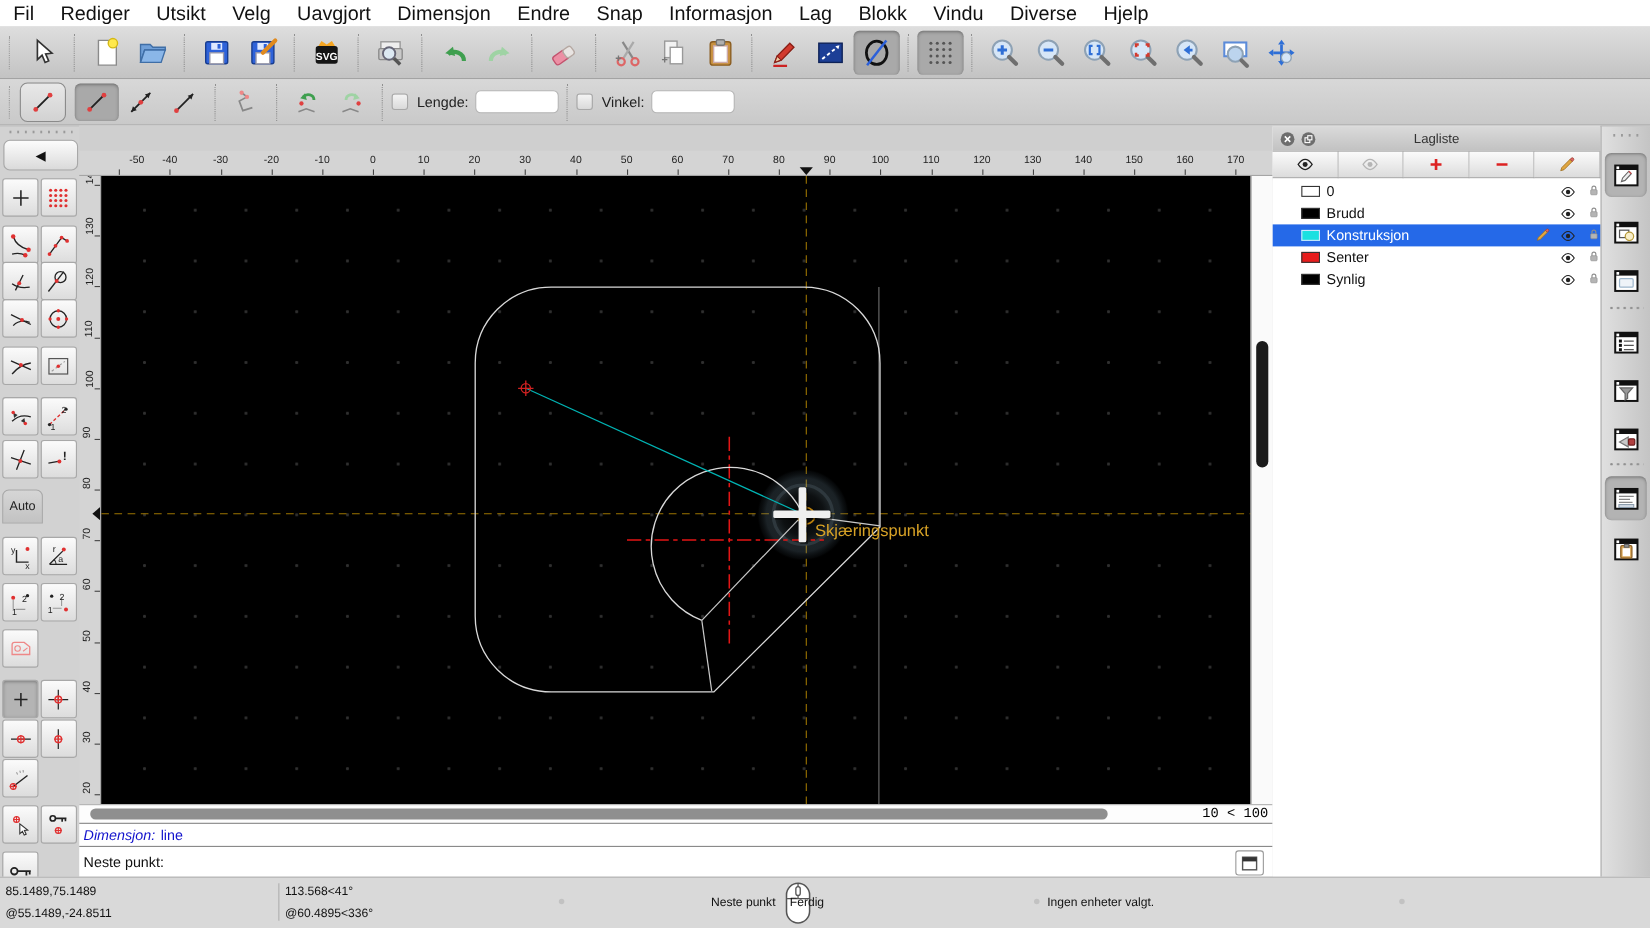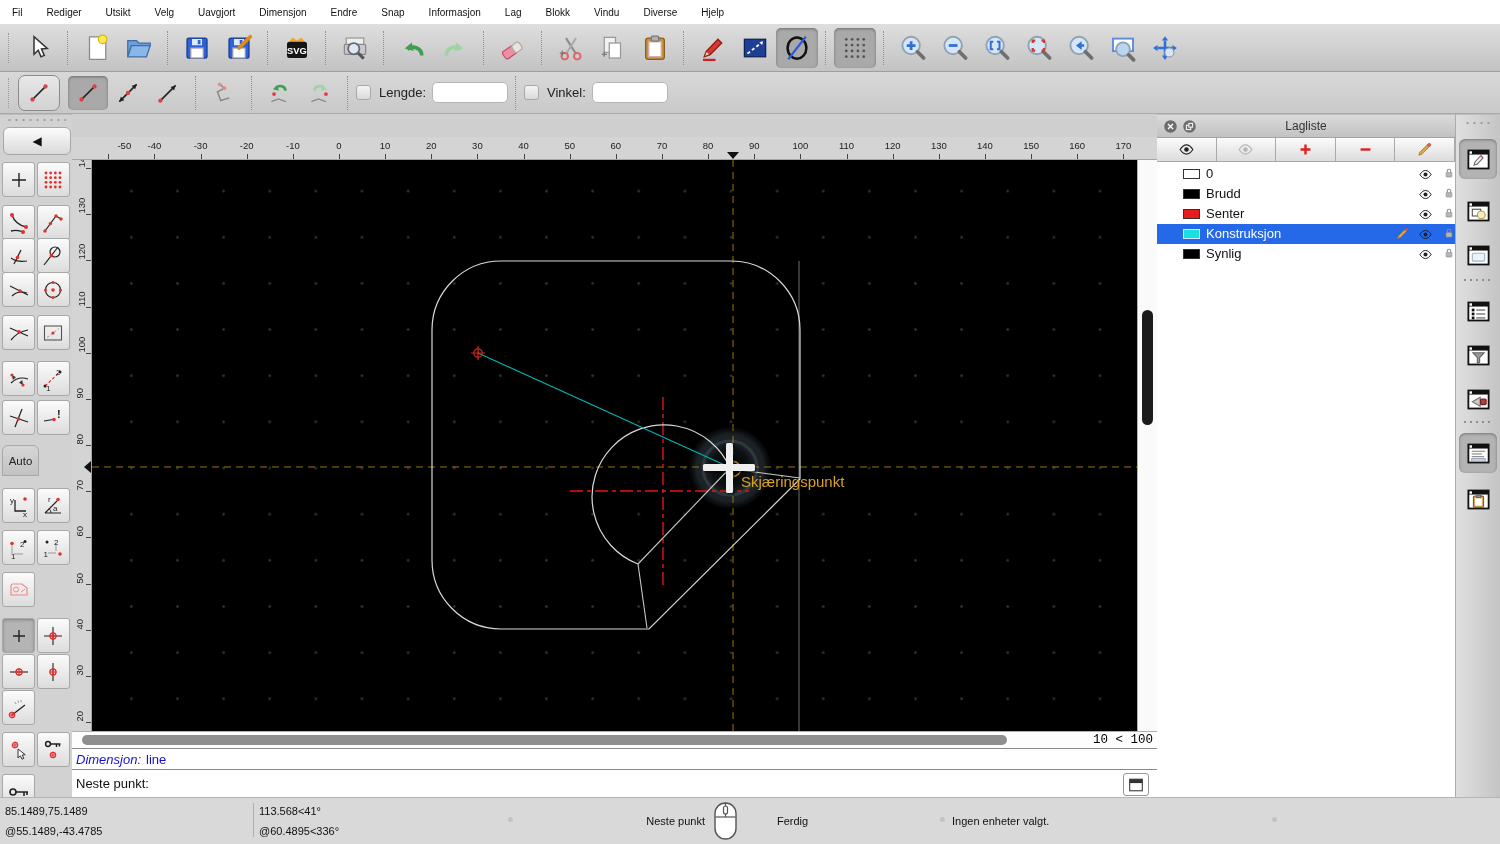--- a/index.html
+++ b/index.html
@@ -1,21 +1,21 @@
 <!DOCTYPE html>
 <html><head>
 <meta charset="utf-8">
 <style>
   html,body{margin:0;padding:0;background:#888;}
   #app{position:relative;width:1500px;height:844px;background:#d9d9d9;overflow:hidden;
        font-family:"Liberation Sans",sans-serif;-webkit-font-smoothing:antialiased;}
   
   #menubar{position:absolute;left:0;top:0;width:1500px;height:24px;background:#ffffff;
            display:flex;align-items:center;padding-left:12px;box-sizing:border-box;gap:24px;
-           font-size:10px;color:#111;}
+           font-size:18px;color:#111;}
   .menu-item{white-space:nowrap;cursor:default;}
   
   #toolbar-main{position:absolute;left:0;top:24px;width:1500px;height:48px;
     background:linear-gradient(#dedede,#c3c3c3);border-bottom:1px solid #9e9e9e;box-sizing:border-box;
     display:flex;align-items:center;padding-left:6px;}
   #toolbar-line{position:absolute;left:0;top:72px;width:1500px;height:42px;
     background:linear-gradient(#d8d8d8,#c9c9c9);border-bottom:1px solid #aaa;box-sizing:border-box;
     display:flex;align-items:center;padding-left:6px;font-size:13px;color:#222;}
   .tb-btn{width:42px;height:40px;display:flex;align-items:center;justify-content:center;border-radius:5px;flex:0 0 auto;}
   .tb-btn.sm{width:40px;height:34px;}
@@ -840,45 +840,45 @@
                 <circle cx="12" cy="12" r="3.2" fill="#222"></circle>
               </svg>
             </div>
             <div class="layer-lock">
               <svg width="14" height="14" viewBox="0 0 24 24">
                 <rect x="7" y="11" width="10" height="8" rx="1.5" fill="#b5b5b5" stroke="#8d8d8d"></rect>
                 <path d="M9 11V8.5a3 3 0 0 1 6 0V11" fill="none" stroke="#8d8d8d" stroke-width="1.8"></path>
               </svg>
             </div>
           </div>
-          <div class="layer-row">
-            <div class="layer-swatch" style="background: rgb(232, 28, 28);"></div>
-            <div class="layer-name">Senter</div>
+          <div class="layer-row selected">
+            <div class="layer-swatch" style="background: rgb(26, 224, 224); border-color: rgb(207, 230, 255);"></div>
+            <div class="layer-name">Konstruksjon</div>
+            <div class="layer-pencil">
+              <svg width="15" height="15" viewBox="0 0 24 24">
+                <path d="M4 20l1.4-4L16 5.4l2.8 2.8L8.2 18.8z" fill="#e0a640" stroke="#9a6a1a"></path>
+                <path d="M16 5.4l2.8 2.8 1.4-1.4a1.98 1.98 0 0 0-2.8-2.8z" fill="#d66" stroke="#9a3a2a"></path>
+              </svg>
+            </div>
             <div class="layer-eye">
               <svg width="15" height="15" viewBox="0 0 24 24">
                 <path d="M3 12c3-4.5 6-6.5 9-6.5s6 2 9 6.5c-3 4.5-6 6.5-9 6.5s-6-2-9-6.5z" fill="none" stroke="#222" stroke-width="1.6"></path>
                 <circle cx="12" cy="12" r="3.2" fill="#222"></circle>
               </svg>
             </div>
             <div class="layer-lock">
               <svg width="14" height="14" viewBox="0 0 24 24">
                 <rect x="7" y="11" width="10" height="8" rx="1.5" fill="#b5b5b5" stroke="#8d8d8d"></rect>
                 <path d="M9 11V8.5a3 3 0 0 1 6 0V11" fill="none" stroke="#8d8d8d" stroke-width="1.8"></path>
               </svg>
             </div>
           </div>
-          <div class="layer-row selected">
-            <div class="layer-swatch" style="background: rgb(26, 224, 224); border-color: rgb(207, 230, 255);"></div>
-            <div class="layer-name">Konstruksjon</div>
-            <div class="layer-pencil">
-              <svg width="15" height="15" viewBox="0 0 24 24">
-                <path d="M4 20l1.4-4L16 5.4l2.8 2.8L8.2 18.8z" fill="#e0a640" stroke="#9a6a1a"></path>
-                <path d="M16 5.4l2.8 2.8 1.4-1.4a1.98 1.98 0 0 0-2.8-2.8z" fill="#d66" stroke="#9a3a2a"></path>
-              </svg>
-            </div>
+          <div class="layer-row">
+            <div class="layer-swatch" style="background: rgb(232, 28, 28);"></div>
+            <div class="layer-name">Senter</div>
             <div class="layer-eye">
               <svg width="15" height="15" viewBox="0 0 24 24">
                 <path d="M3 12c3-4.5 6-6.5 9-6.5s6 2 9 6.5c-3 4.5-6 6.5-9 6.5s-6-2-9-6.5z" fill="none" stroke="#222" stroke-width="1.6"></path>
                 <circle cx="12" cy="12" r="3.2" fill="#222"></circle>
               </svg>
             </div>
             <div class="layer-lock">
               <svg width="14" height="14" viewBox="0 0 24 24">
                 <rect x="7" y="11" width="10" height="8" rx="1.5" fill="#b5b5b5" stroke="#8d8d8d"></rect>
                 <path d="M9 11V8.5a3 3 0 0 1 6 0V11" fill="none" stroke="#8d8d8d" stroke-width="1.8"></path>
@@ -983,32 +983,32 @@
             <rect x="7.5" y="9" width="9" height="10" rx="1" fill="#d9a85a" stroke="#8a5d22"></rect>
             <rect x="10.5" y="8" width="3.5" height="2.2" fill="#999" stroke="#666"></rect>
             <rect x="9" y="11" width="6" height="6.5" fill="#fff"></rect>
           </svg>
         </div>
       </div>
   </div>
 
   <div id="statusbar">
     <span class="sb-abs" style="left:5px;top:7px">85.1489,75.1489</span>
-    <span class="sb-abs" style="left:5px;top:27px">@55.1489,-43.4785</span>
+    <span class="sb-abs" style="left:5px;top:27px">@55.1489,-24.8511</span>
     <div class="sb-div" style="left:253px"></div>
     <span class="sb-abs" style="left:259px;top:7px">113.568&lt;41°</span>
     <span class="sb-abs" style="left:259px;top:27px">@60.4895&lt;336°</span>
     <div class="sb-dot" style="left:508px;top:19px"></div>
     <span class="sb-abs" style="left:645px;top:17px;width:60px;text-align:right">Neste punkt</span>
     <span class="sb-abs" style="left:713px;top:3px">
       <svg width="25" height="40" viewBox="0 0 25 40">
         <rect x="2" y="2" width="21" height="36" rx="10.5" fill="#fff" stroke="#555" stroke-width="1.4"></rect>
         <line x1="2.5" y1="16" x2="22.5" y2="16" stroke="#555" stroke-width="1.2"></line>
         <line x1="12.5" y1="2" x2="12.5" y2="16" stroke="#555" stroke-width="1.2"></line>
         <rect x="10.5" y="5" width="4" height="8" rx="2" fill="#fff" stroke="#555" stroke-width="1.2"></rect>
       </svg>
     </span>
-    <span class="sb-abs" style="left:777px;top:17px">Ferdig</span>
+    <span class="sb-abs" style="left:718px;top:17px">Ferdig</span>
     <div class="sb-dot" style="left:940px;top:19px"></div>
     <span class="sb-abs" style="left:952px;top:17px">Ingen enheter valgt.</span>
     <div class="sb-dot" style="left:1272px;top:19px"></div>
   </div>
 </div>
 
 </body></html>

